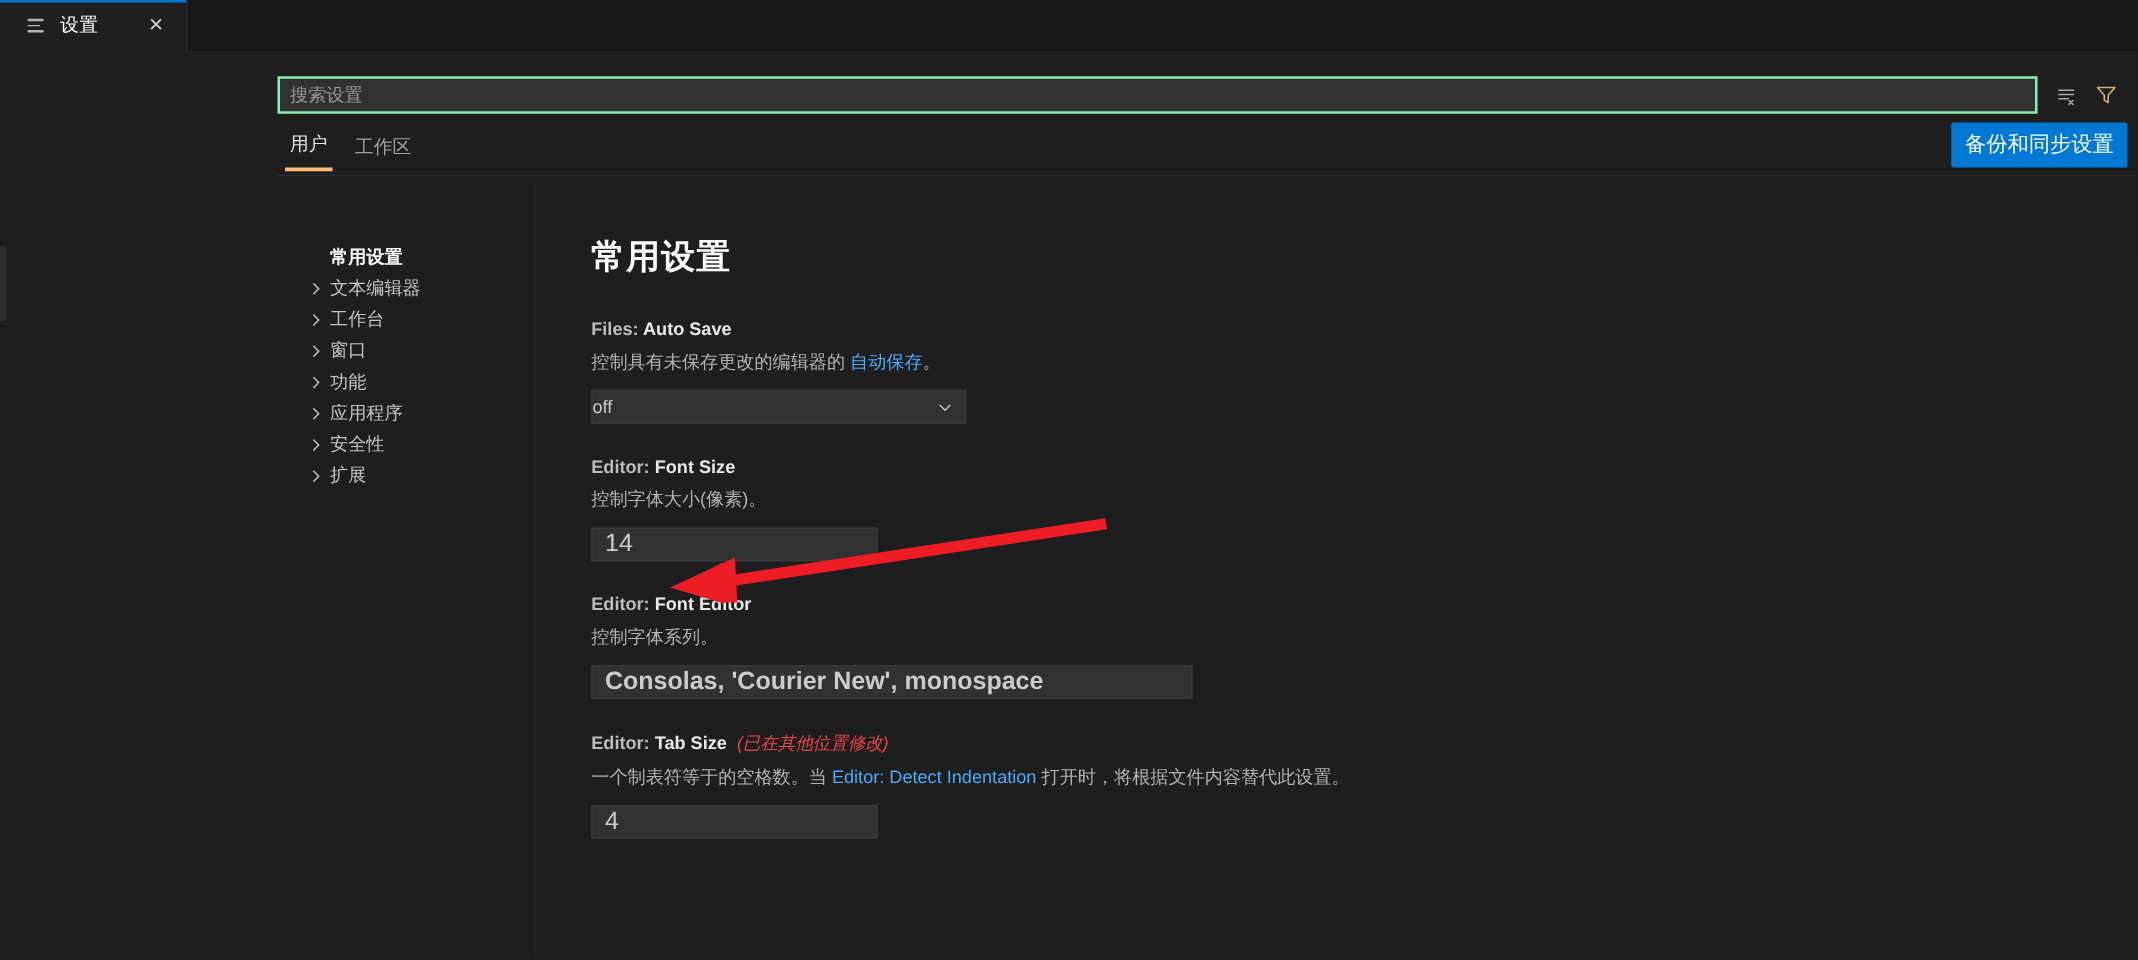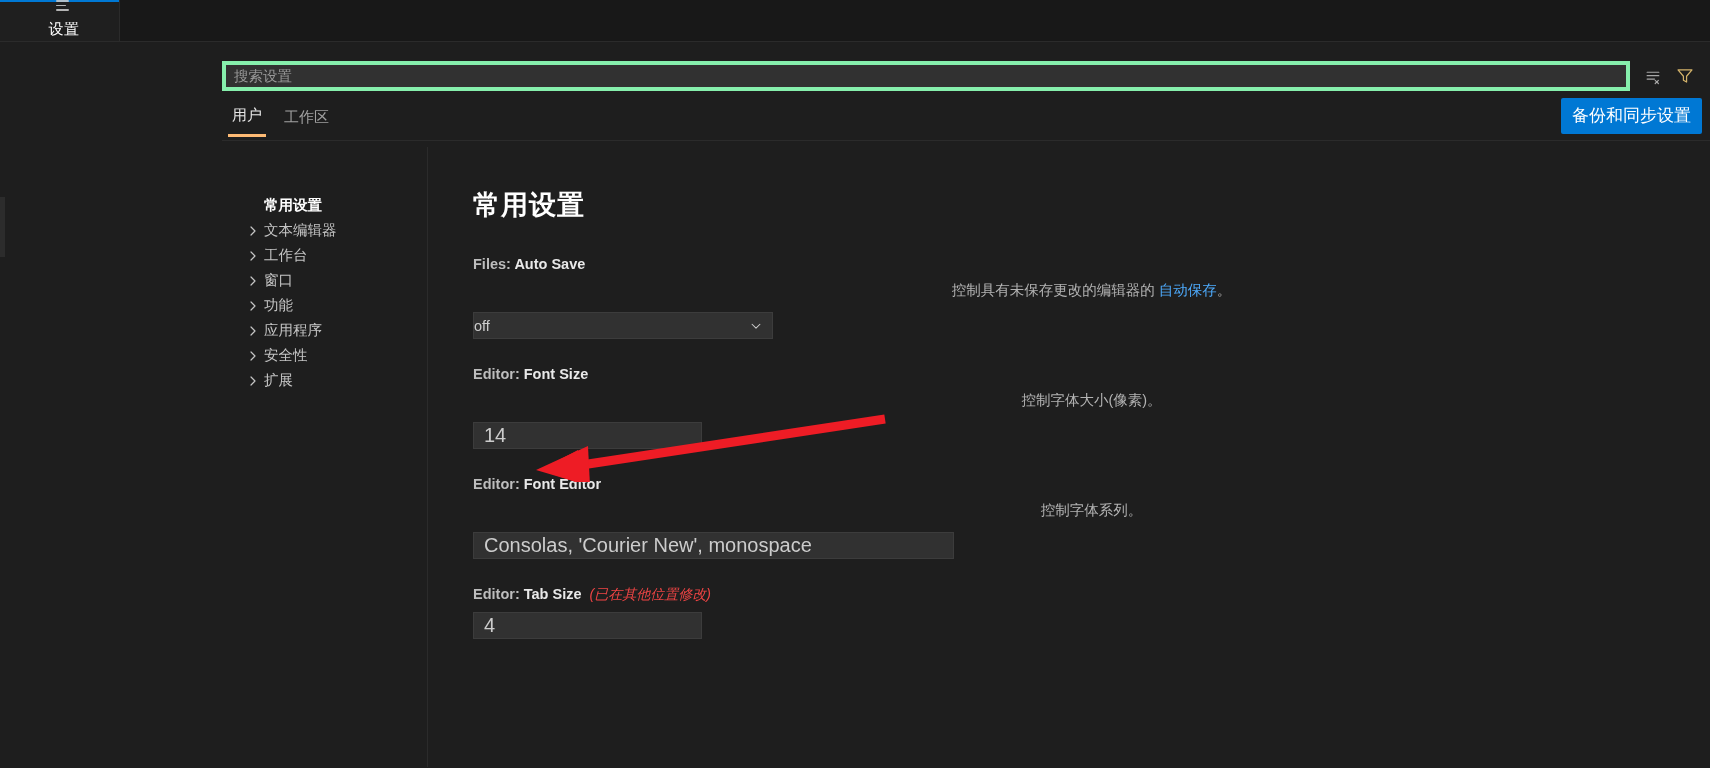--- a/index.html
+++ b/index.html
@@ -34,21 +34,20 @@
     display: flex;
     align-items: center;
     gap: 9px;
     padding: 0 13px 0 22px;
     min-width: 120px;
     background: #1f1f1f;
     color: #ffffff;
     font-size: 15px;
     border-right: 1px solid #2b2b2b;
     box-sizing: border-box;
-    flex-direction: column;
   }
   .tab.active::before {
     content: "";
     position: absolute;
     left: 0; right: 0; top: 0;
     height: 2px;
     background: #0078d4;
   }
   .tab-icon {
     width: 17px; height: 17px;
@@ -112,21 +111,21 @@
     top: 19px;
     right: 6px;
     height: 30px;
     display: flex;
     align-items: center;
   }
   .search-box {
     flex: 1;
     height: 30px;
     background: #313131;
-    border: 4px solid #86efac;
+    border: 2px solid #86efac;
     box-sizing: border-box;
     display: flex;
     align-items: center;
     padding: 0 8px;
   }
   .search-box .ph {
     color: #989898;
     font-size: 14.5px;
   }
   .search-actions {
@@ -259,21 +258,20 @@
     color: #ef4444;
     margin-left: 8px;
     font-size: 14px;
   }
   .setting-desc {
     font-size: 14.5px;
     color: #b3b3b3;
     margin-bottom: 11px;
     line-height: 1.45;
     white-space: nowrap;
-    text-align: center;
   }
   .setting-desc a {
     color: #4daafc;
     text-decoration: none;
     cursor: pointer;
   }
 
   .select-control {
     width: 300px;
     height: 27px;
@@ -300,21 +298,21 @@
     border: 1px solid #3c3c3c;
     box-sizing: border-box;
     display: flex;
     align-items: center;
     padding: 0 10px;
     font-size: 20px;
     color: #cccccc;
     cursor: text;
   }
   .text-control.w-narrow { width: 229px; }
-  .text-control.w-wide { width: 481px; }
+  .text-control.w-wide { width: 481px; font-weight: bold; }
 
   
   .annotation-arrow {
     position: absolute;
     left: 520px;
     top: 370px;
     pointer-events: none;
   }
 </style>
 </head>
@@ -483,20 +481,23 @@
         </div>
         <div class="text-control w-wide">
           <span>Consolas, 'Courier New', monospace</span>
         </div>
       </div>
 
       <div class="setting">
         <div class="setting-title">
           <span class="cat">Editor: </span><span class="nm">Tab Size</span><span class="modified">(已在其他位置修改)</span>
         </div>
+        <div class="setting-desc">
+          <span>一个制表符等于的空格数。当 </span><a>Editor: Detect Indentation</a><span> 打开时，将根据文件内容替代此设置。</span>
+        </div>
         <div class="text-control w-narrow">
           <span>4</span>
         </div>
       </div>
 
     </div>
 
     <svg class="annotation-arrow" width="420" height="70" viewBox="0 0 420 70" fill="none" aria-hidden="true">
       <path d="M365 7 L60 55 L58 38 L20 58 L62 72 L58 55 Z" fill="#ee1c25"></path>
       <path d="M365 7 L55 54" stroke="#ee1c25" stroke-width="9" stroke-linecap="butt"></path>

